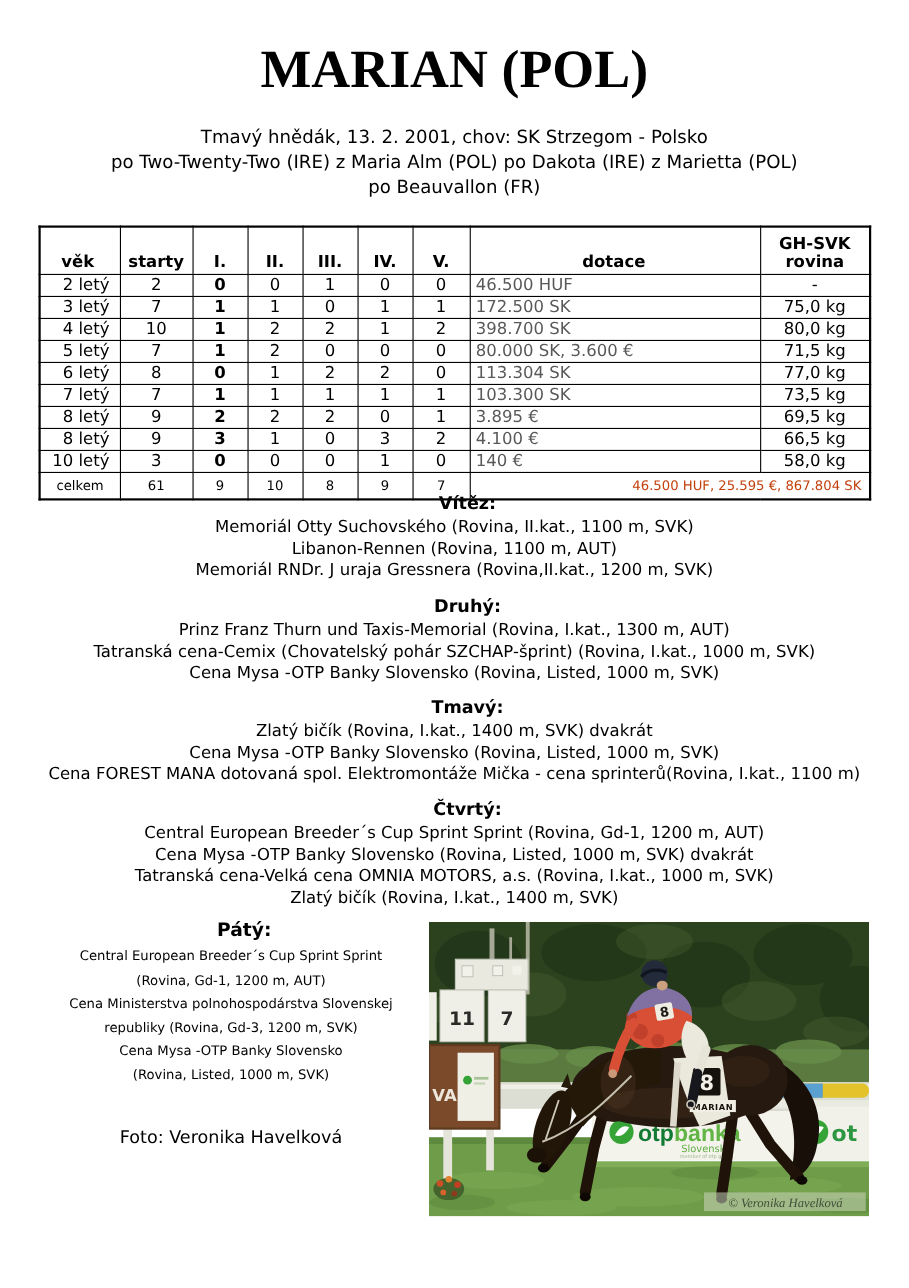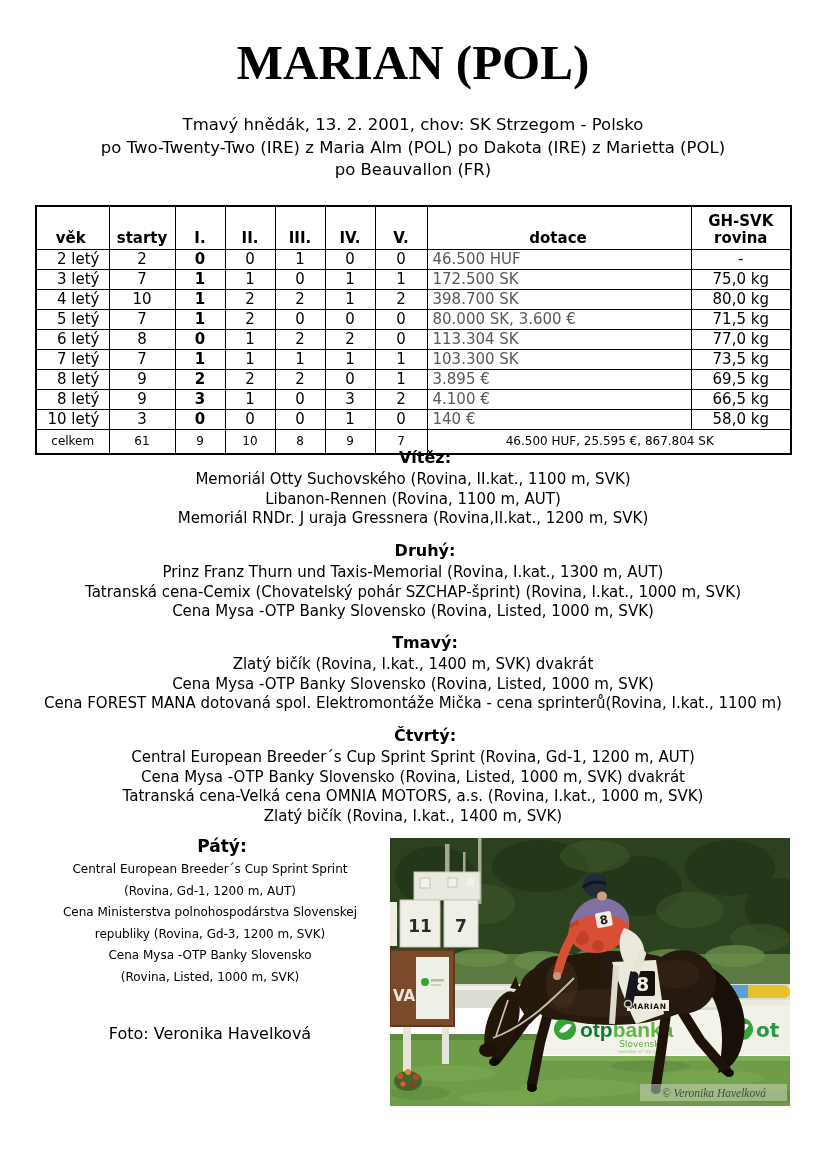--- a/index.html
+++ b/index.html
@@ -24,21 +24,21 @@
   table.rec th{font-weight:700;vertical-align:bottom;height:40px;padding-bottom:2px;text-align:center;line-height:1.15;}
   table.rec td{height:19px;line-height:19px;white-space:nowrap;overflow:hidden;}
   .c-vek{text-align:right;padding-right:9px !important;}
   .c-num{text-align:center;}
   .c-first{font-weight:700;}
   .c-dotace{text-align:left;padding-right:7px !important;color:#595959;}
   .c-gh{text-align:center;}
   th.c-vek,th.c-dotace{text-align:center;color:#000;}
   tr.total td{font-weight:400;font-size:12px;height:23px;line-height:23px;color:#000;}
   tr.total .c-vek{text-align:center;padding-right:5px !important;}
-  tr.total .c-dotace{text-align:center;padding-left:9px !important;color:#000000;}
+  tr.total .c-dotace{text-align:right;padding-left:9px !important;color:#c2410c;}
   .sec{position:absolute;left:0;width:826px;text-align:center;}
   #sec-vitez{top:448px}#sec-druhy{top:541px}#sec-treti{top:633px}#sec-ctvrty{top:726px}
   .sec-title{font-size:16px;font-weight:700;margin-bottom:3px;padding-left:24px;}
   .sec .sec-line{font-size:15px;line-height:19.5px;}
   .paty{position:absolute;left:28px;top:836px;width:364px;text-align:center;}
   .paty .sec-title{font-size:17px;}
   .paty .sec-line{font-size:12px;line-height:21.5px;}
   .b{font-weight:400;}
   .foto{position:absolute;left:28px;top:1024px;width:364px;text-align:center;font-size:16px;}
   .photo{position:absolute;left:390px;top:838px;width:400px;height:268px;overflow:hidden;}

